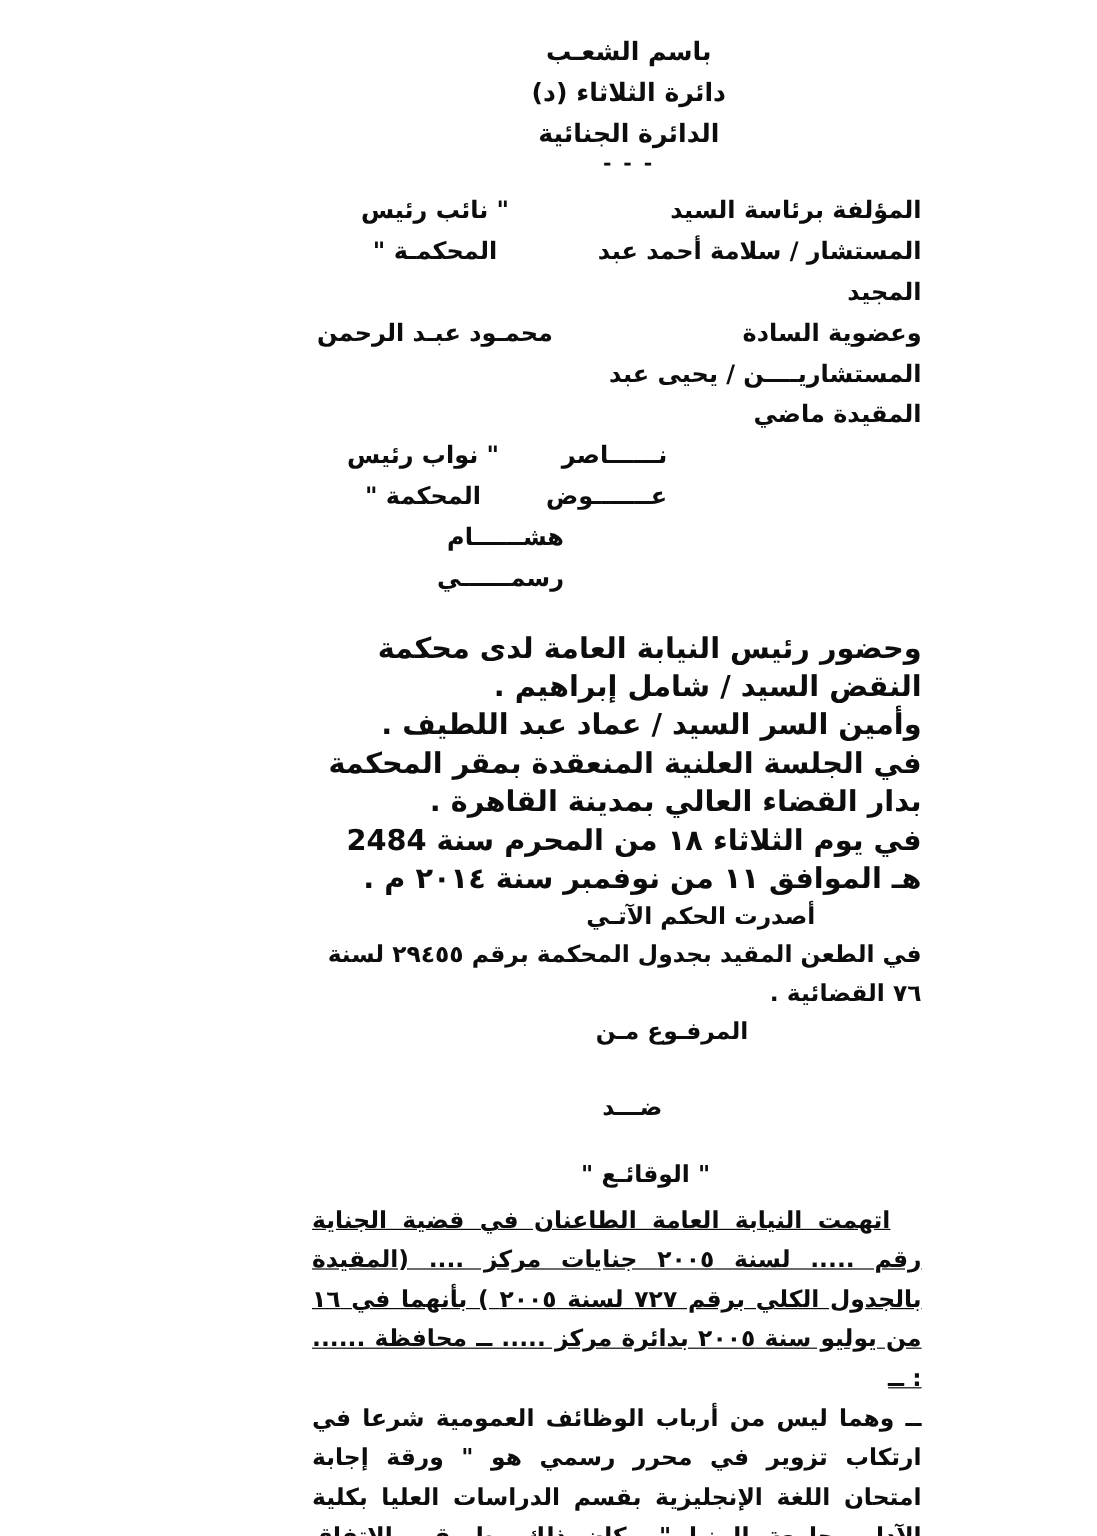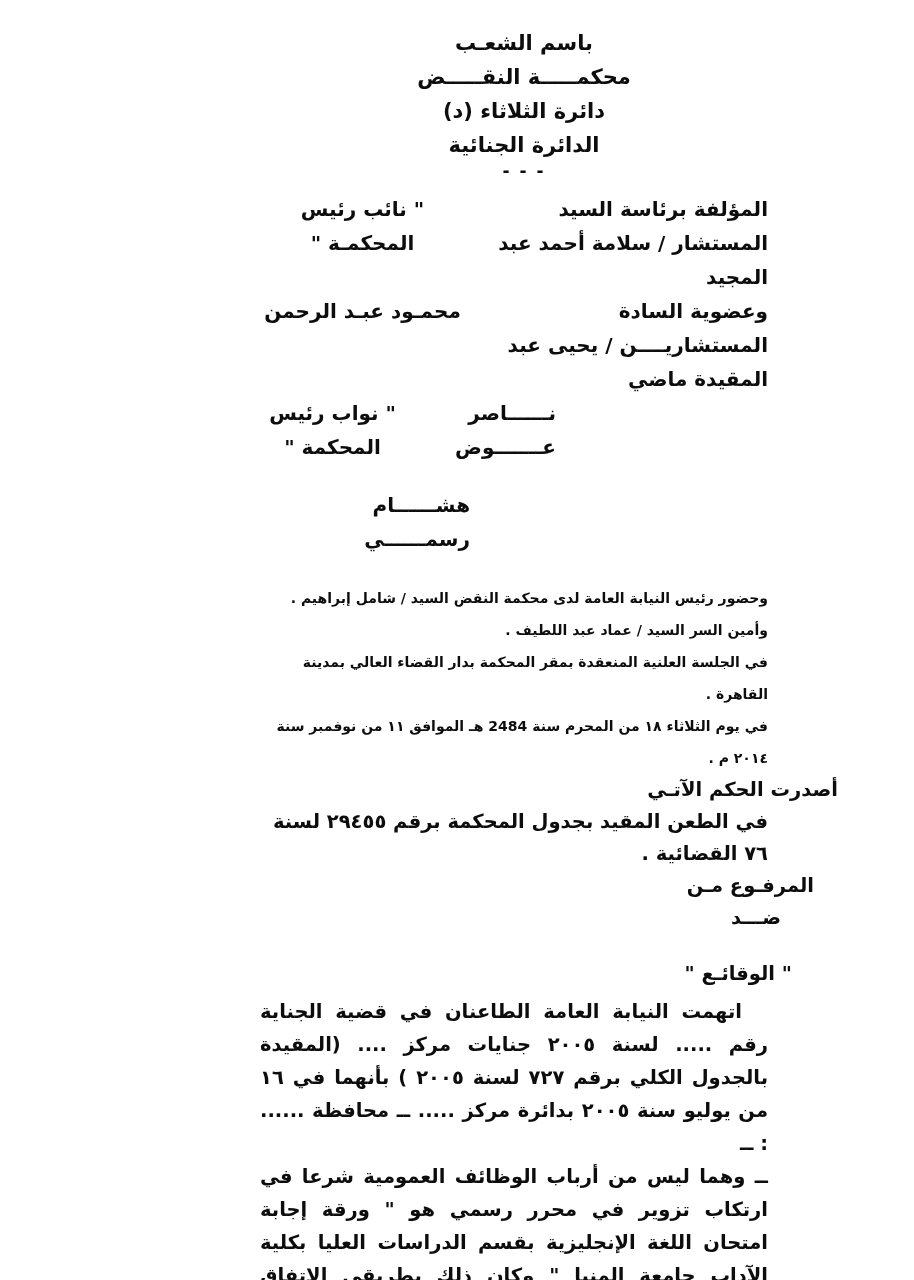--- a/index.html
+++ b/index.html
@@ -9,44 +9,43 @@
     font-family:"DejaVu Sans","Liberation Sans",sans-serif;font-weight:700;
   }
   .content{padding:26px 146px 0 130px;}
   
   .hdr{text-align:center;font-size:21px;line-height:34px;transform:translateX(10px);}
   .hdr-divider{font-size:17px;line-height:18px;letter-spacing:2px;}
   
   .panel{margin-top:12px;font-size:20px;}
   .jrow{display:flex;justify-content:space-between;line-height:34px;}
   .jrow .l{width:205px;text-align:center;flex:none;}
-  .jrow.r3 .r{margin-right:212px;margin-left:20px;}
-  .jrow.r4 .r{margin-right:298px;margin-top:24px;}
+  .jrow.r3 .r{margin-right:212px;}
+  .jrow.r4 .r{margin-right:298px;}
   
-  .preamble{margin-top:26px;font-size:14px;line-height:32px;}
+  .preamble{margin-top:26px;font-size:24px;line-height:32px;}
   .preamble div{text-align:right;}
   .line{font-size:19.5px;line-height:32px;text-align:right;}
-  .center{}
+  .center{text-align:center;}
   .issued{transform:translateX(70px);}
   .filedby{transform:translateX(46px);}
-  .versus{transform:translateX(13px);}
+  .versus{transform:translateX(13px);margin-top:31px;}
   .facts-heading{transform:translateX(24px);margin-top:24px;}
   
   .facts p{font-size:19.5px;line-height:33px;text-align:justify;margin:0;}
-  .p1{text-indent:26px;margin-top:5px !important;}
+  .p1{text-indent:26px;margin-top:5px !important;text-decoration:underline;}
 </style>
 </head>
 <body>
 
 <div class="page">
   <div class="content">
 
     <div class="hdr">
       <div>باسم الشعـب</div>
-      <div>محكمـــــة النقـــــض</div>
       <div>دائرة الثلاثاء (د)</div>
       <div>الدائرة الجنائية</div>
       <div class="hdr-divider">- - -</div>
     </div>
 
     <div class="panel">
       <div class="jrow">
         <span class="r">المؤلفة برئاسة السيد المستشار /  سلامة أحمد عبد المجيد</span>
         <span class="l">" نائب رئيس المحكمـة "</span>
       </div>

